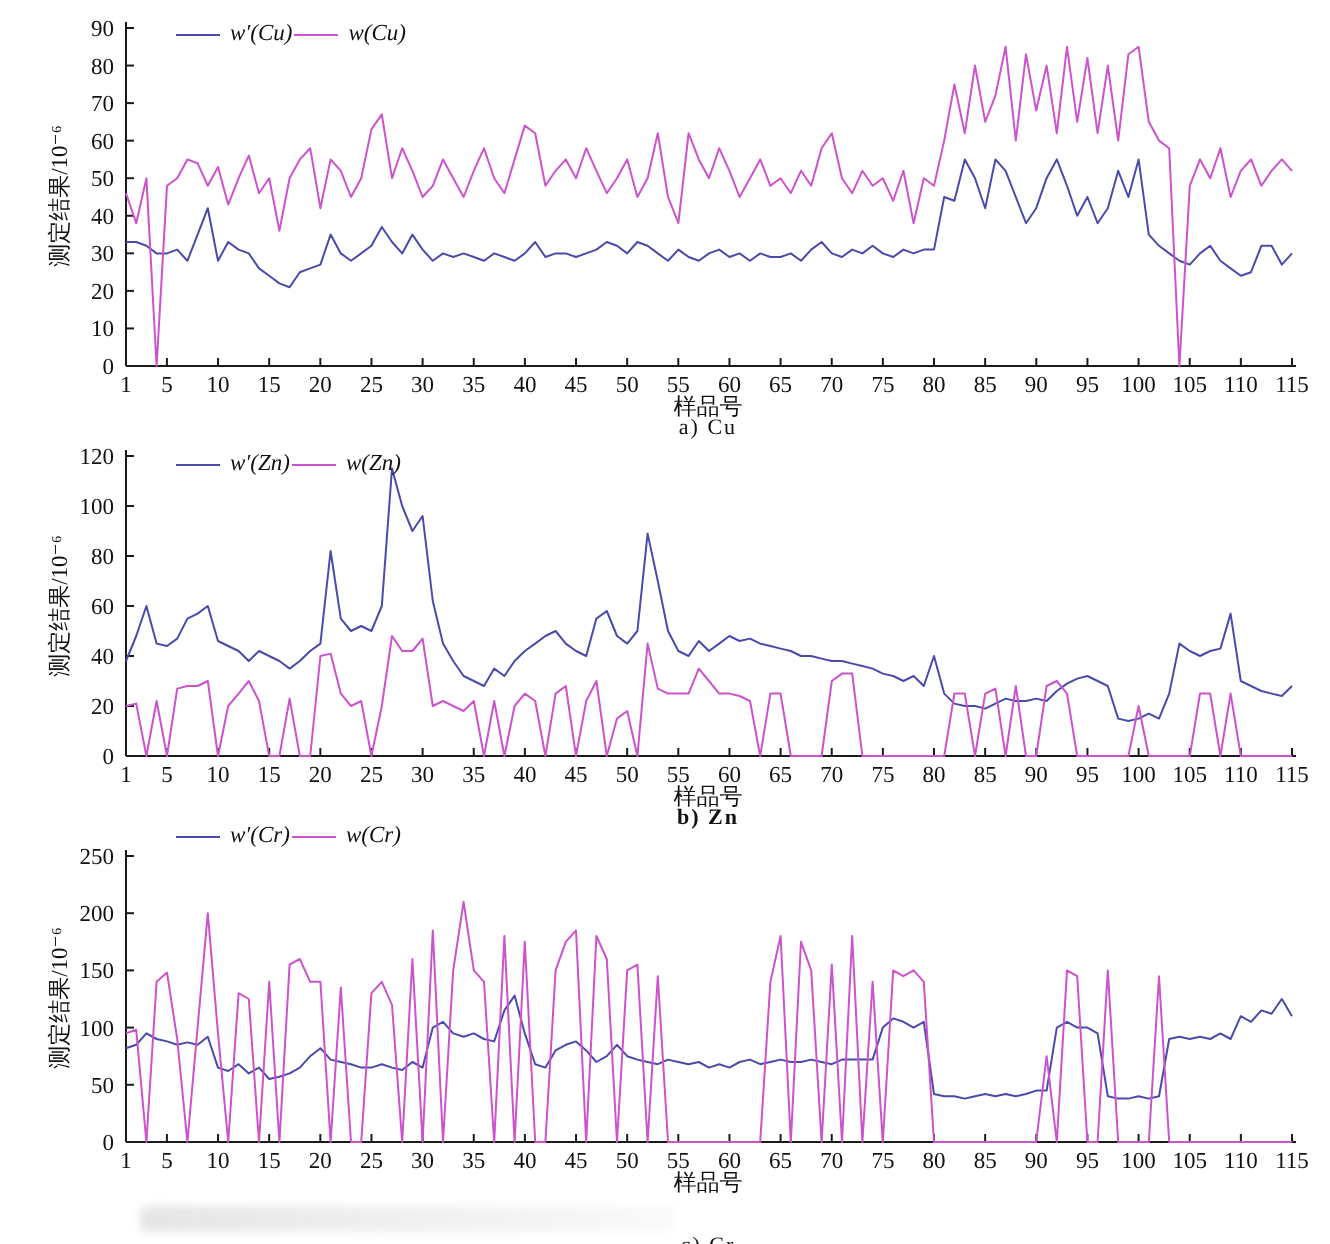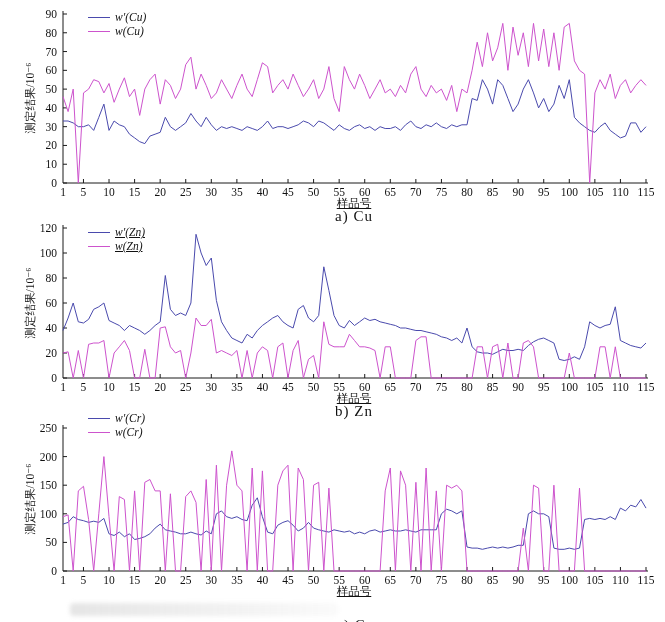--- a/index.html
+++ b/index.html
@@ -2,24 +2,24 @@
 <html><head>
 <meta charset="utf-8">
 <style>
   html,body{margin:0;padding:0;background:#ffffff;}
   .figure{position:relative;width:665px;height:622px;background:#ffffff;overflow:hidden;
           font-family:"Liberation Serif","DejaVu Serif",serif;color:#111;}
   .figure svg{position:absolute;left:0;top:0;}
   .ylabel{position:absolute;white-space:nowrap;font-size:11.5px;color:#111;
           transform:translate(-50%,-50%) rotate(-90deg);}
   .xlabel{position:absolute;white-space:nowrap;font-size:11.5px;color:#111;
-          transform:translateX(-50%);text-decoration:underline;}
-  .caption{position:absolute;white-space:nowrap;font-size:15px;color:#111;
+          transform:translateX(-50%);}
+  .caption{position:absolute;white-space:nowrap;font-size:11px;color:#111;
            transform:translateX(-50%);letter-spacing:1px;}
-  .legend{position:absolute;display:flex;flex-direction:column;gap:1px;}
+  .legend{position:absolute;display:flex;flex-direction:row;gap:1px;}
   .legend-row{display:flex;align-items:center;height:13px;}
   .legend-swatch{width:22px;height:0;border-top:1.4px solid #000;margin-right:5px;}
   .legend-label{font-size:11.5px;font-style:italic;line-height:13px;}
   .smudge{position:absolute;left:70px;top:603px;width:268px;height:13px;
           background:linear-gradient(to right,rgba(170,170,170,.30),rgba(215,215,215,.12));
           filter:blur(2px);border-radius:4px;}
 </style>
 </head>
 <body>
 
@@ -235,34 +235,34 @@
 
   <div class="ylabel" style="left:30px;top:98px;">测定结果/10⁻⁶</div>
   <div class="ylabel" style="left:30px;top:303px;">测定结果/10⁻⁶</div>
   <div class="ylabel" style="left:30px;top:499px;">测定结果/10⁻⁶</div>
 
   <div class="xlabel" style="left:354px;top:196px;">样品号</div>
   <div class="xlabel" style="left:354px;top:391px;">样品号</div>
   <div class="xlabel" style="left:354px;top:584px;">样品号</div>
 
   <div class="caption" style="left:354px;top:208px;">a) Cu</div>
-  <div class="caption" style="left:354px;top:403px;">b) Zn</div>
+  <div class="caption" style="left:354px;top:403px;font-weight:bold;">b) Zn</div>
   <div class="caption" style="left:354px;top:617px;">c) Cr</div>
 
   <div class="legend" style="left:88px;top:11px;">
       <div class="legend-row">
         <span class="legend-swatch" style="border-top-color: rgb(74, 74, 173);"></span>
         <span class="legend-label">w′(Cu)</span>
       </div>
       <div class="legend-row">
         <span class="legend-swatch" style="border-top-color: rgb(205, 83, 205);"></span>
         <span class="legend-label">w(Cu)</span>
       </div>
     </div>
-  <div class="legend" style="left:88px;top:226px;text-decoration:underline;">
+  <div class="legend" style="left:88px;top:226px;">
       <div class="legend-row">
         <span class="legend-swatch" style="border-top-color: rgb(74, 74, 173);"></span>
         <span class="legend-label">w′(Zn)</span>
       </div>
       <div class="legend-row">
         <span class="legend-swatch" style="border-top-color: rgb(205, 83, 205);"></span>
         <span class="legend-label">w(Zn)</span>
       </div>
     </div>
   <div class="legend" style="left:88px;top:412px;">

